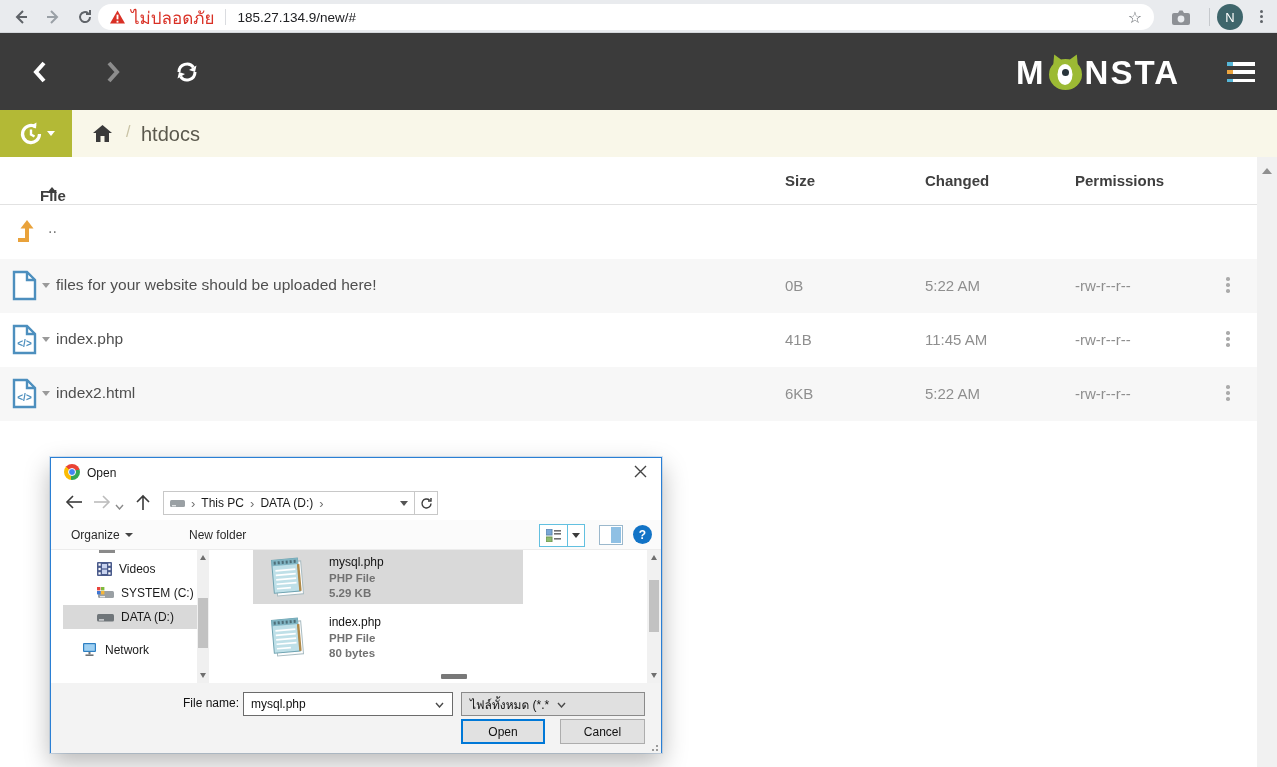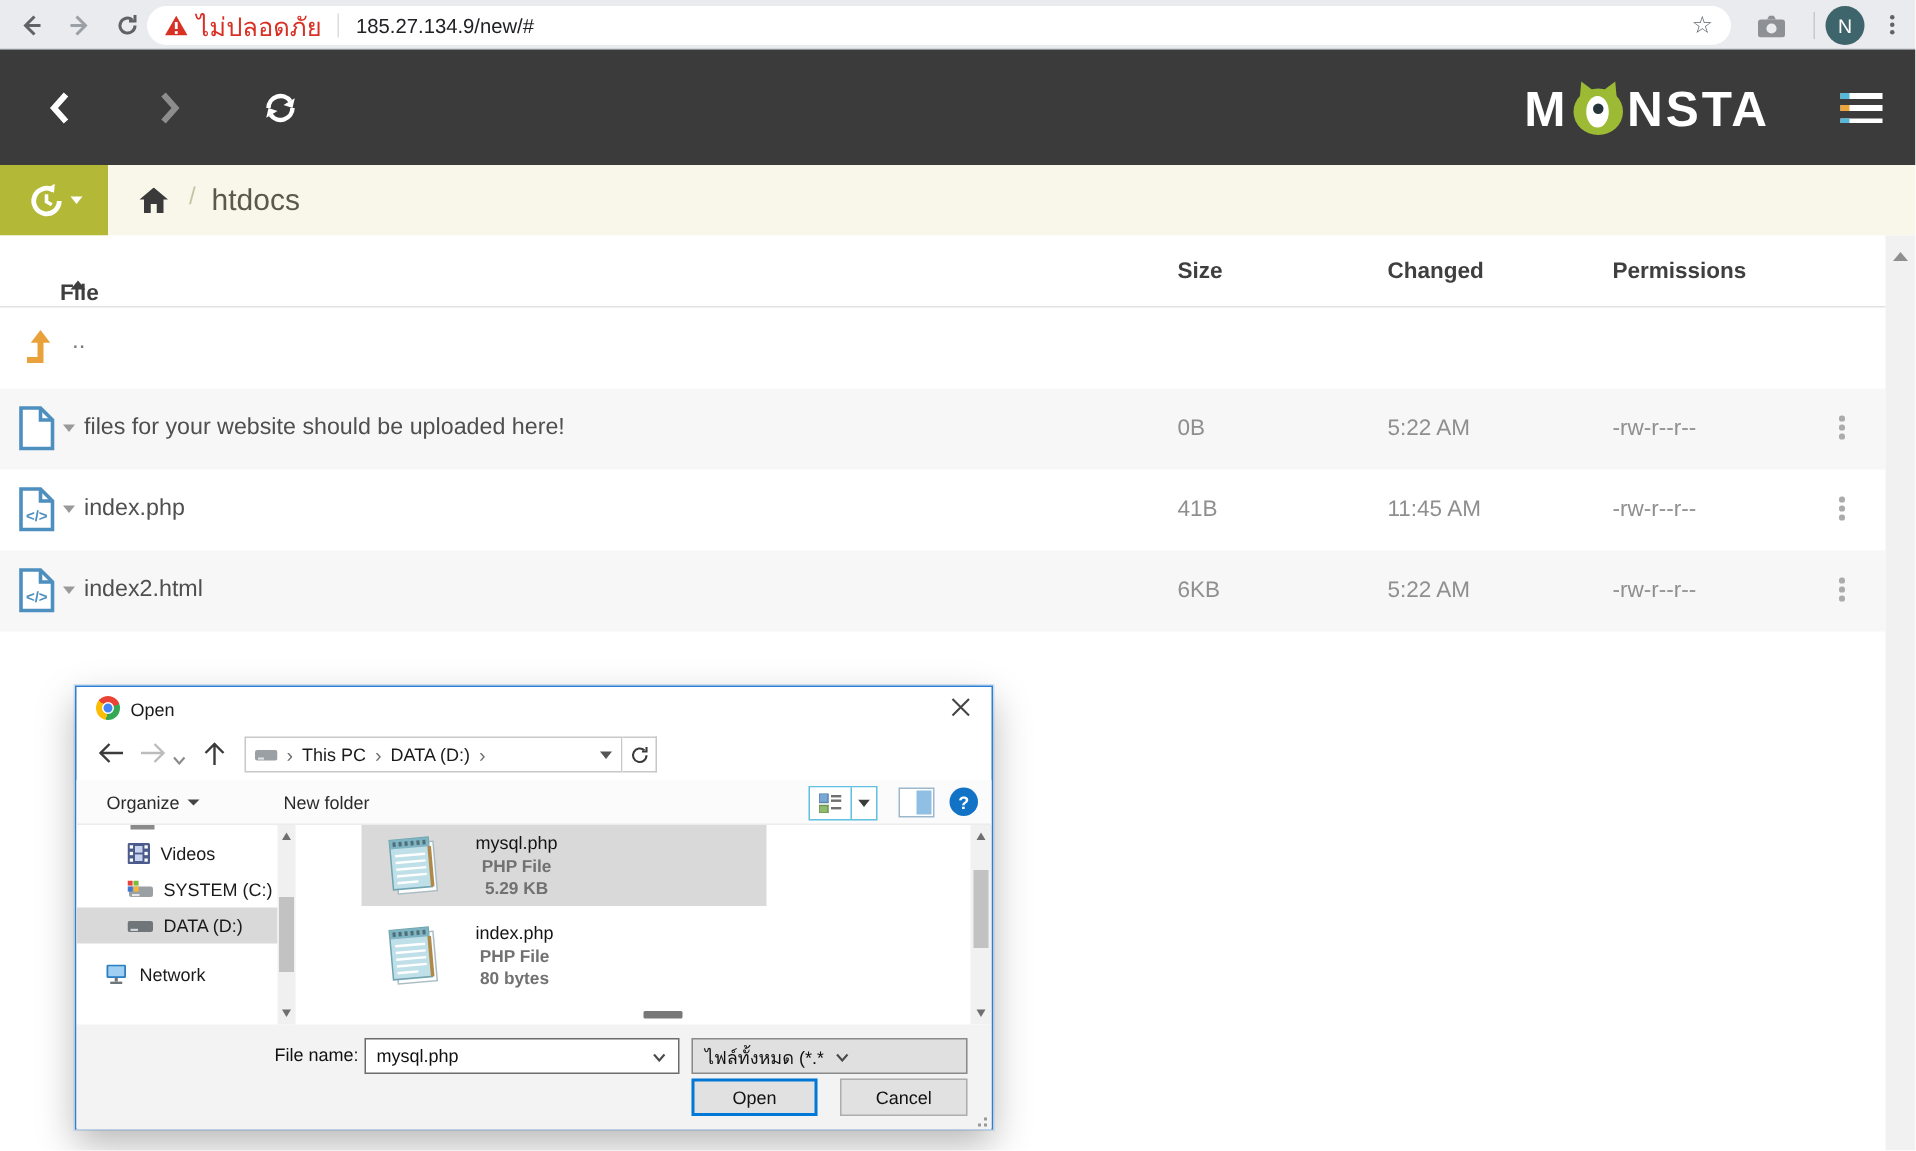--- a/index.html
+++ b/index.html
@@ -122,21 +122,21 @@
   .viewbtn { position:absolute; left:488px; top:4px; width:46px; height:23px; border:1px solid #62c0e0;
     display:flex; align-items:center; background:#eaf6fb; }
   .viewbtn .vseg { flex:1; display:flex; align-items:center; justify-content:center; height:100%; background:#fff; }
   .viewbtn .vsep { width:1px; height:100%; background:#62c0e0; }
   .prevbtn { position:absolute; left:548px; top:5px; width:24px; height:20px; border:1px solid #9bb8cc;
     background:#fff; }
   .prevbtn i { position:absolute; right:1px; top:1px; bottom:1px; width:10px; background:#8fc0e4; display:block;}
   .helpbtn { position:absolute; left:582px; top:5px; width:19px; height:19px; border-radius:50%;
     background:#1273c6; color:#fff; font-weight:bold; font-size:12px; display:flex; align-items:center; justify-content:center; }
 
-  .dlg-body { position:absolute; top:92px; left:0; right:0; height:133px;text-align:center; }
+  .dlg-body { position:absolute; top:92px; left:12px; right:0; height:133px; }
   .sidebar { position:absolute; left:0; top:0; width:148px; height:133px; background:#fff; }
   .side-item { position:absolute; left:0; width:134px; height:24px; display:flex; align-items:center;
     gap:7px; padding-left:34px; font-size:12px; color:#1a1a1a; }
   .side-item.root { padding-left:18px; }
   .side-item.selected { background:#d9d9d9; }
   .side-sliver { position:absolute; left:36px; top:0; width:16px; height:3px; background:#8a8a8a; }
   .side-scroll { position:absolute; right:2px; top:0; width:12px; height:133px; background:#f0f0f0; }
   .sb-arrow-up, .sb-arrow-dn { position:absolute; left:3px; width:0; height:0;
     border-left:3.5px solid transparent; border-right:3.5px solid transparent; }
   .sb-arrow-up { top:5px; border-bottom:5px solid #6f6f6f; }

